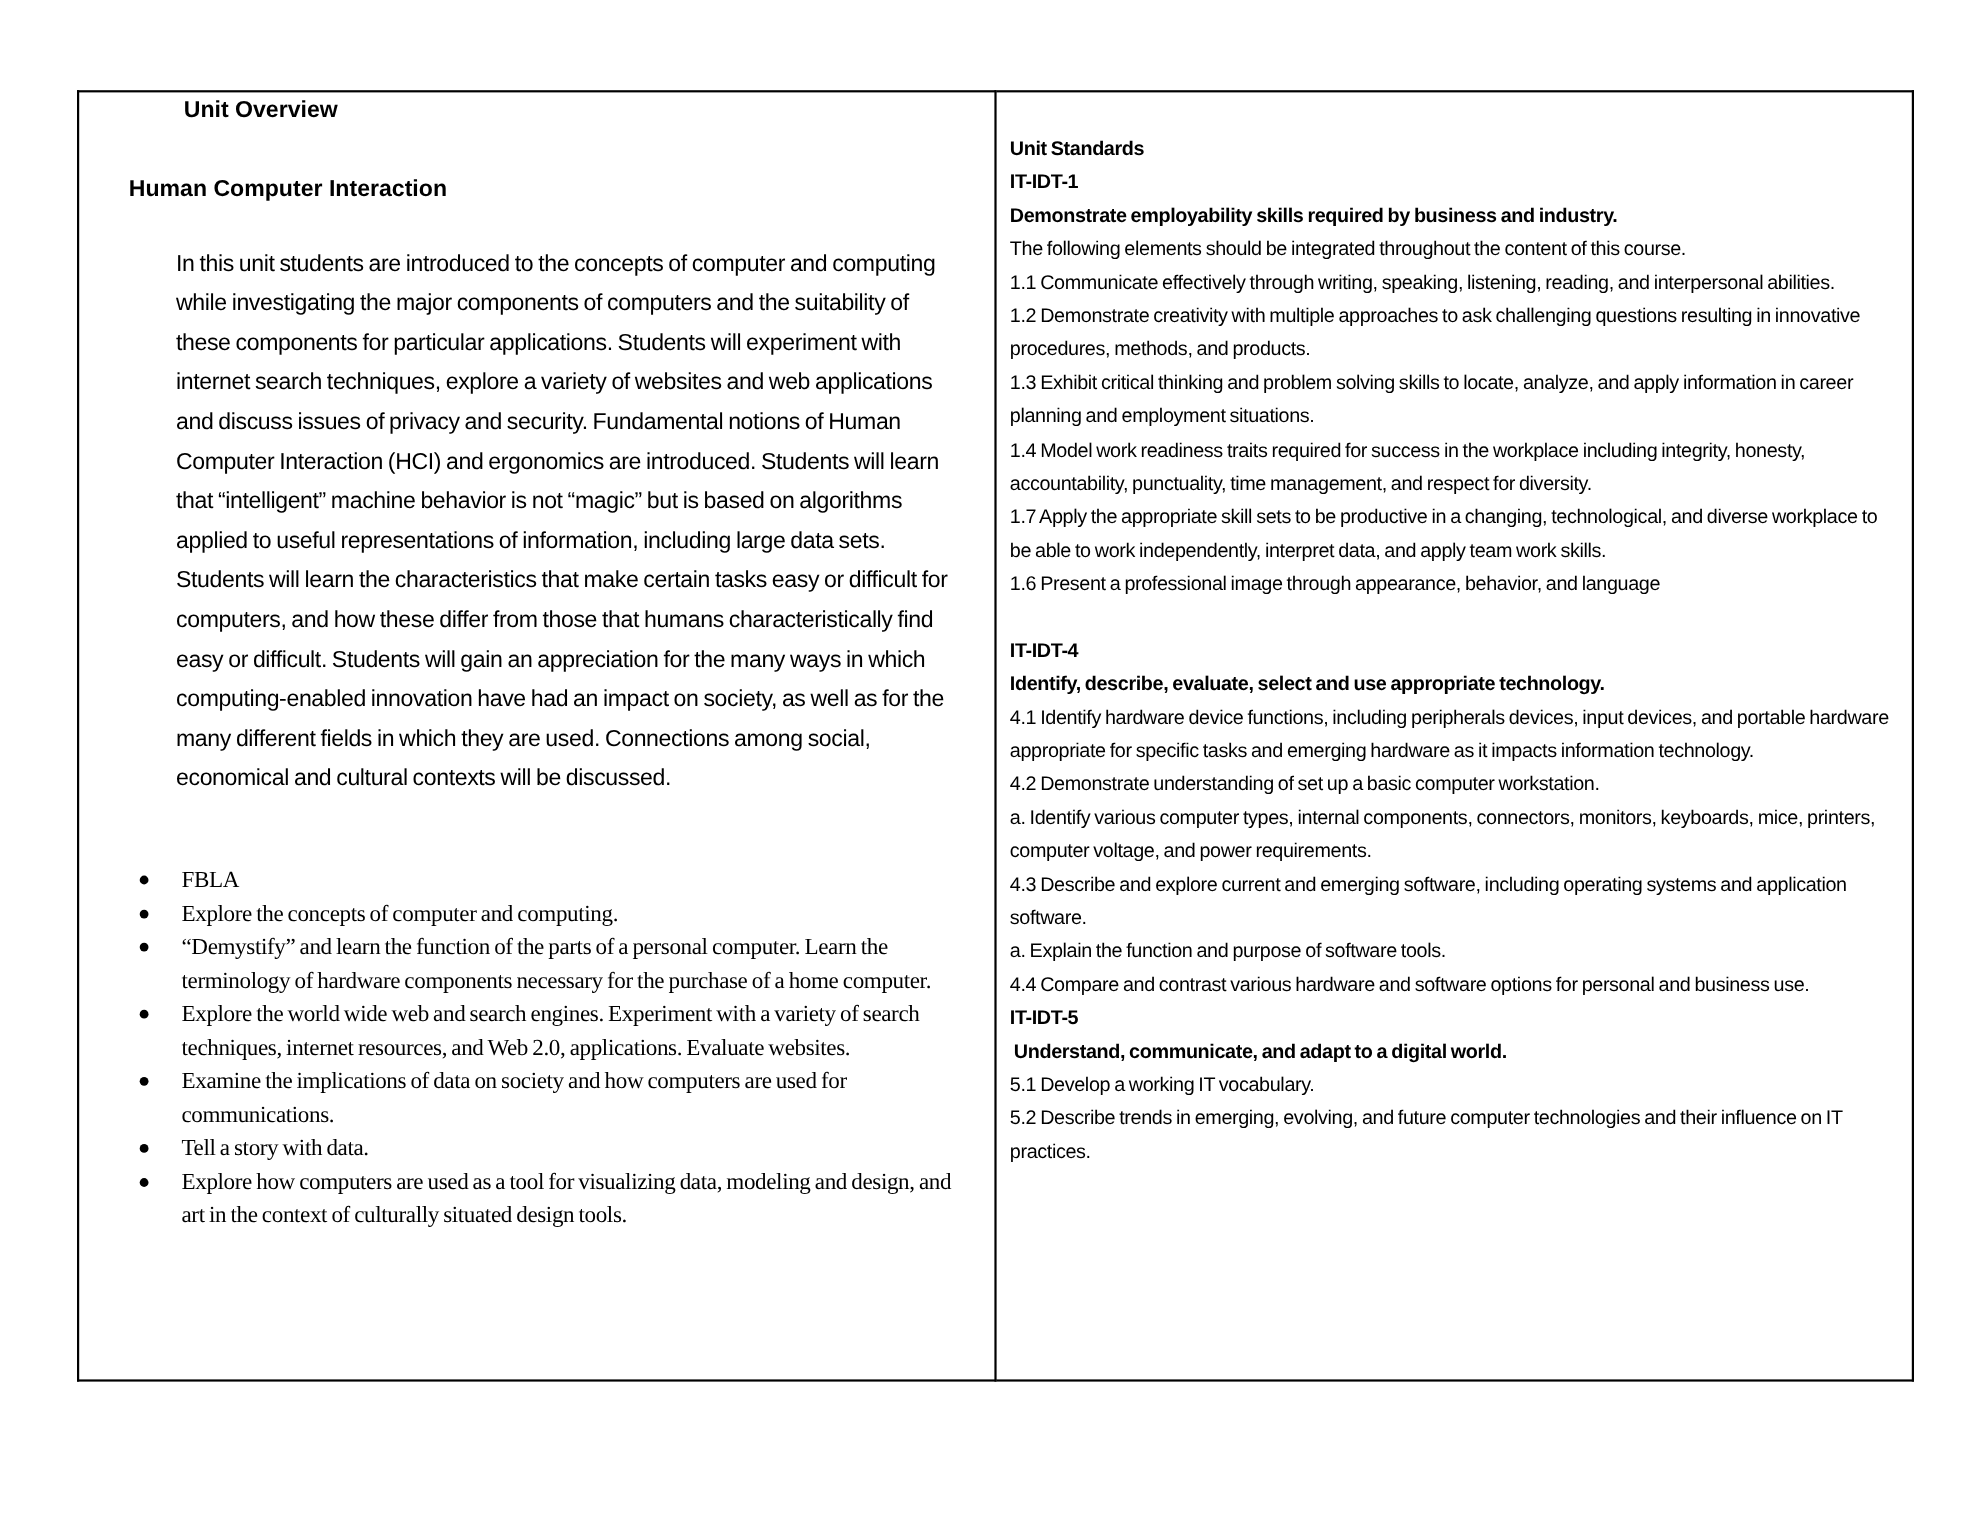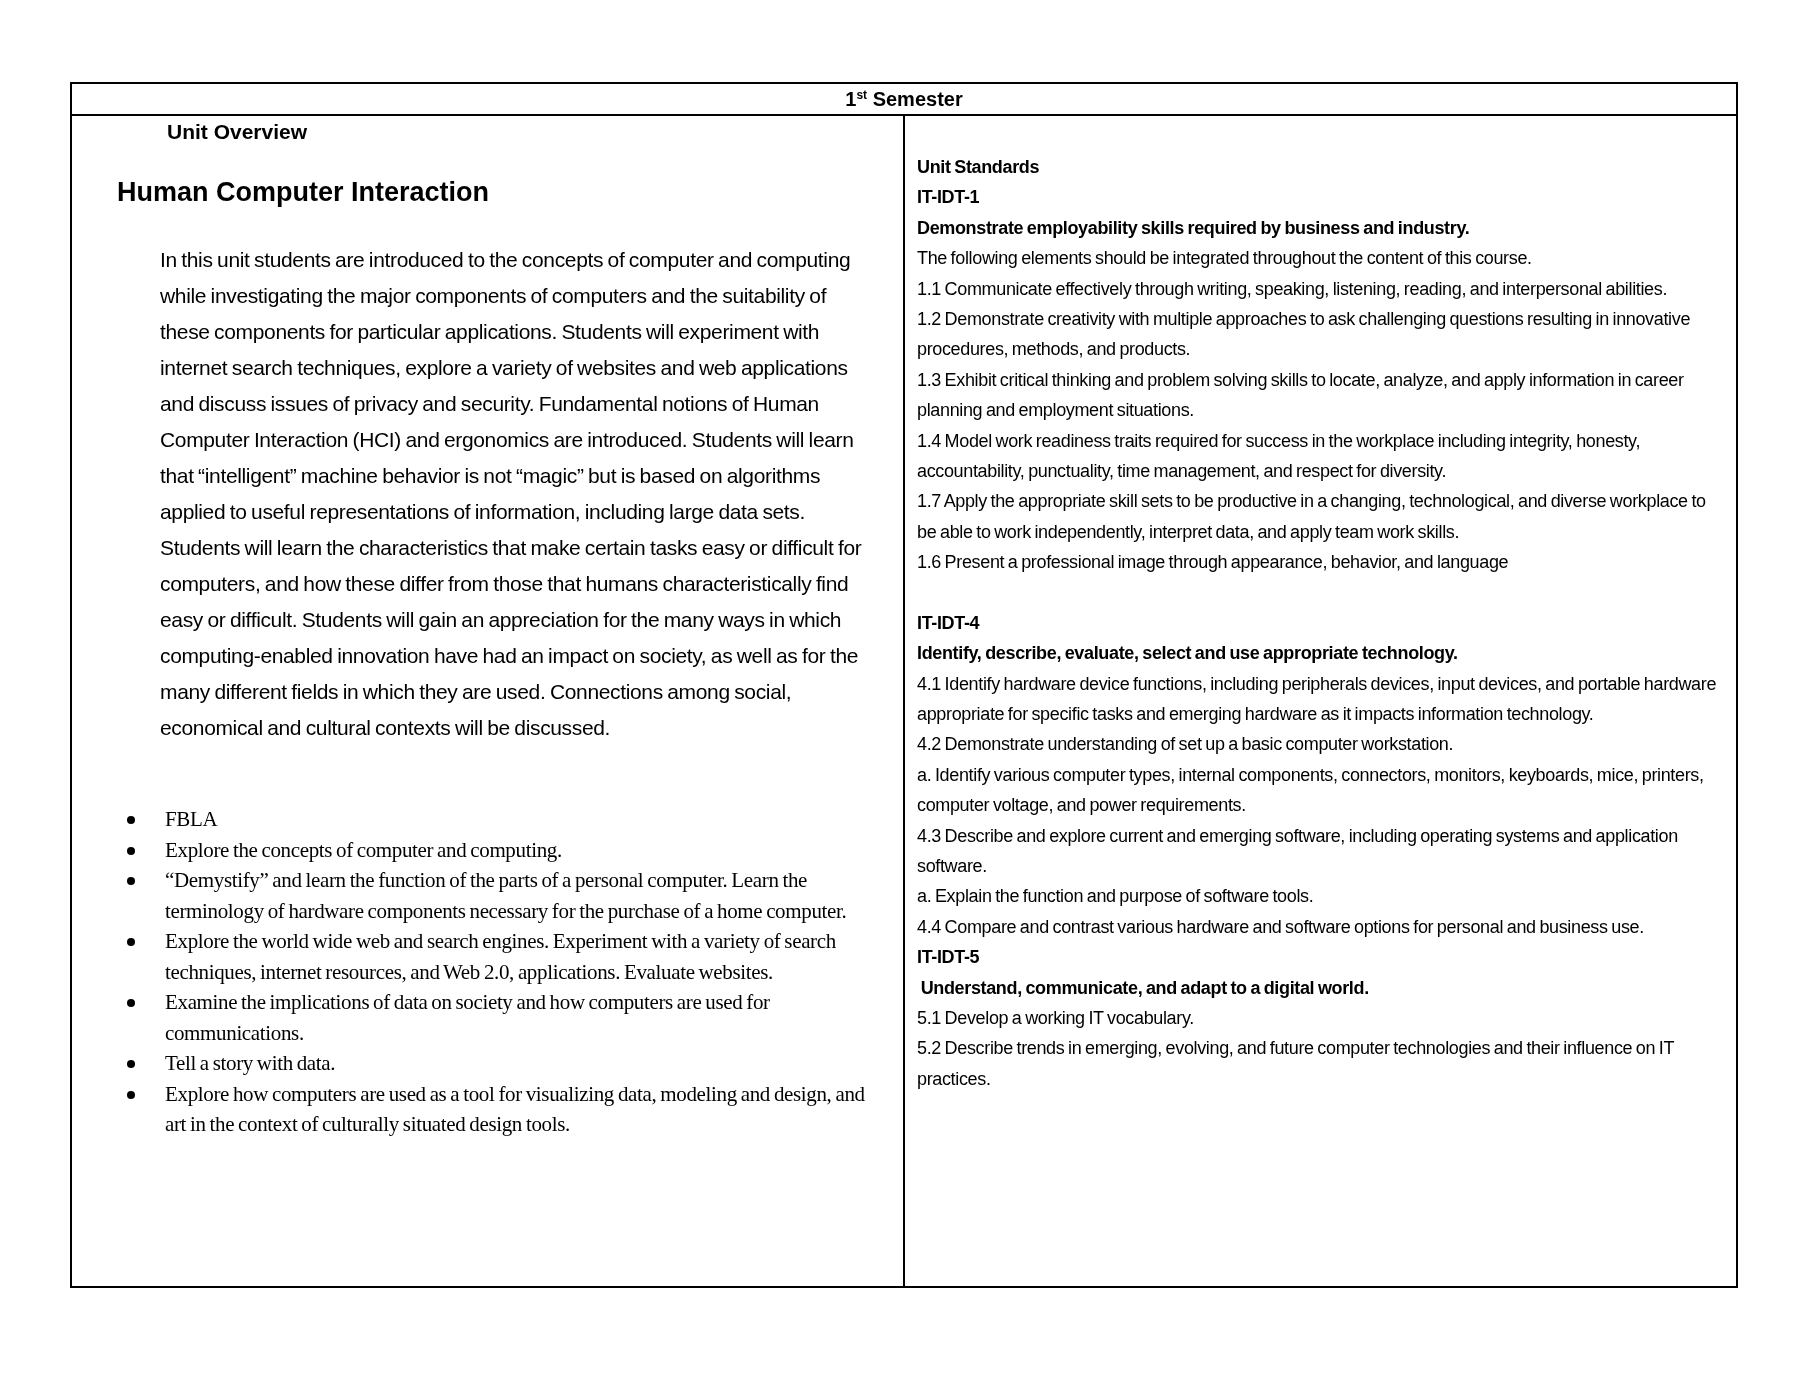--- a/index.html
+++ b/index.html
@@ -53,22 +53,22 @@
   }
   .left-title {
     font-weight: bold;
     font-size: 21px;
     padding-left: 50px;
     margin-top: 2px;
     line-height: 28px;
   }
   .left-sub {
     font-weight: bold;
-    font-size: 27px;
-    margin-top: 32px;
+    font-size: 21px;
+    margin-top: 44px;
     line-height: 28px;
   }
   .overview-para {
     margin-top: 36px;
     line-height: 36px;
     font-size: 21px;
     letter-spacing: -0.35px;
     word-spacing: -1px;
     margin-left: 43px;
   }
@@ -105,25 +105,20 @@
   }
   .right-inner .b { font-weight: bold; }
   .right-inner .gap { height: 30px; }
   .right-inner p { margin: 0; }
 </style>
 </head>
 <body>
 
 <table class="page-table">
   <tbody>
-      <tr>
-    <td colspan="2" class="hdr-cell">
-      <span>1</span><sup>st</sup><span> Semester</span>
-    </td>
-  </tr>
   <tr>
     <td class="col-left">
       <div class="left-inner">
         <div class="left-title">Unit Overview</div>
         <div class="left-sub">Human Computer Interaction</div>
         <div class="overview-para"> In this unit students are introduced to the concepts of computer and computing while investigating the major components of computers and the suitability of these components for particular applications. Students will experiment with internet search techniques, explore a variety of websites and web applications and discuss issues of privacy and security. Fundamental notions of Human Computer Interaction (HCI) and ergonomics are introduced. Students will learn that “intelligent” machine behavior is not “magic” but is based on algorithms applied to useful representations of information, including large data sets. Students will learn the characteristics that make certain tasks easy or difficult for computers, and how these differ from those that humans characteristically find easy or difficult. Students will gain an appreciation for the many ways in which computing-enabled innovation have had an impact on society, as well as for the many different fields in which they are used. Connections among social, economical and cultural contexts will be discussed.</div>
         <ul class="bullets">
           <li><span class="bullet-dot"></span><span>FBLA</span></li>
           <li><span class="bullet-dot"></span><span>Explore the concepts of computer and computing.</span></li>
           <li><span class="bullet-dot"></span><span>“Demystify” and learn the function of the parts of a personal computer. Learn the terminology of hardware components necessary for the purchase of a home computer.</span></li>

